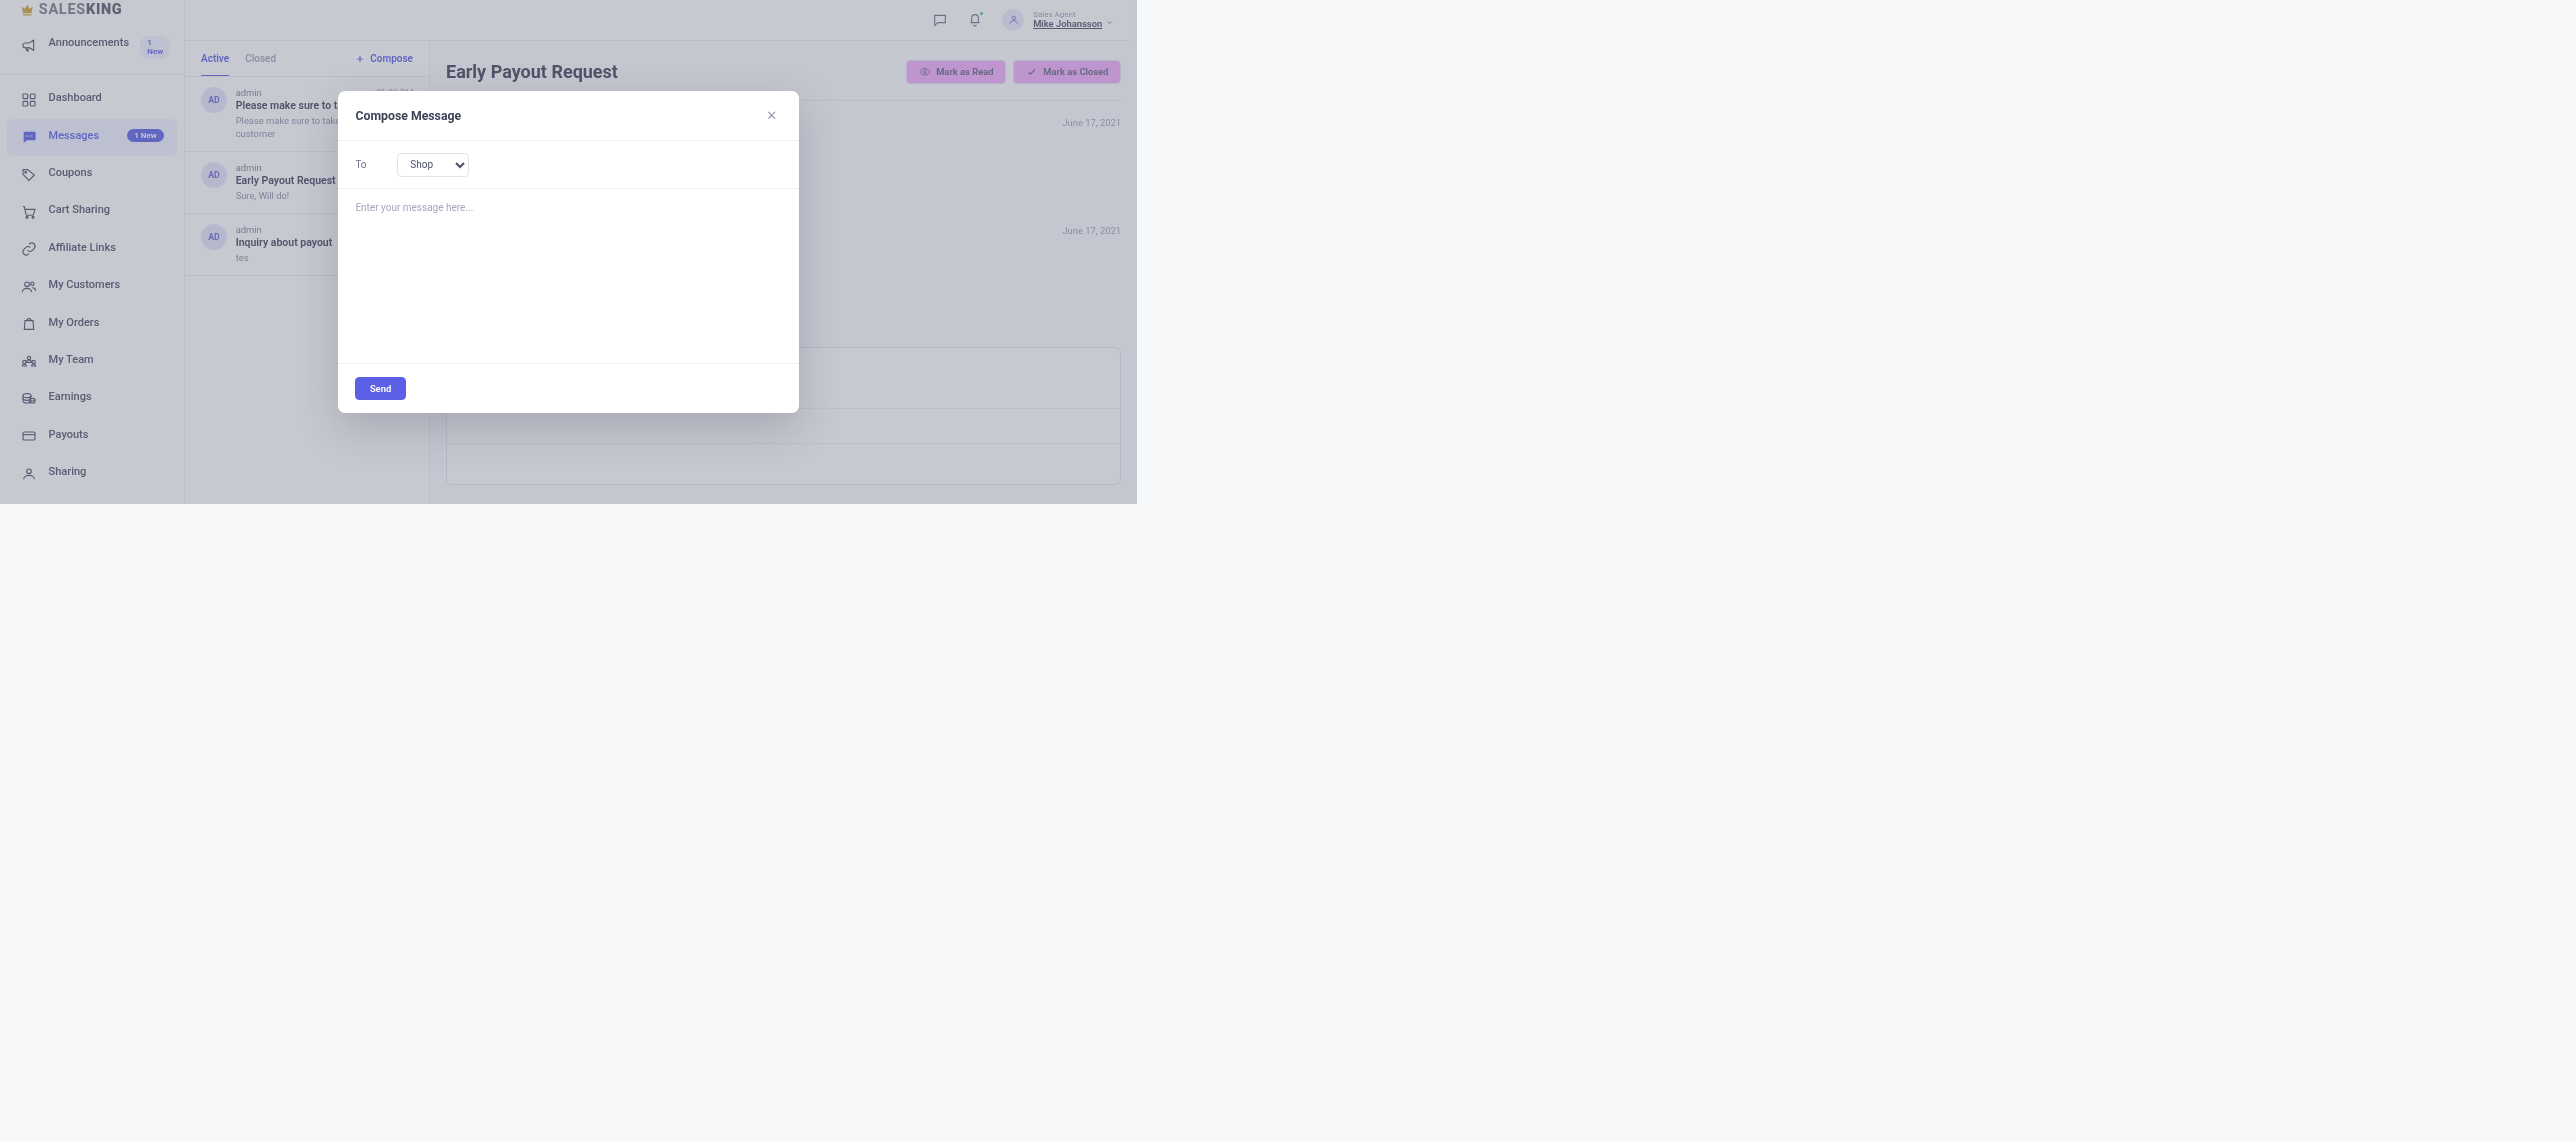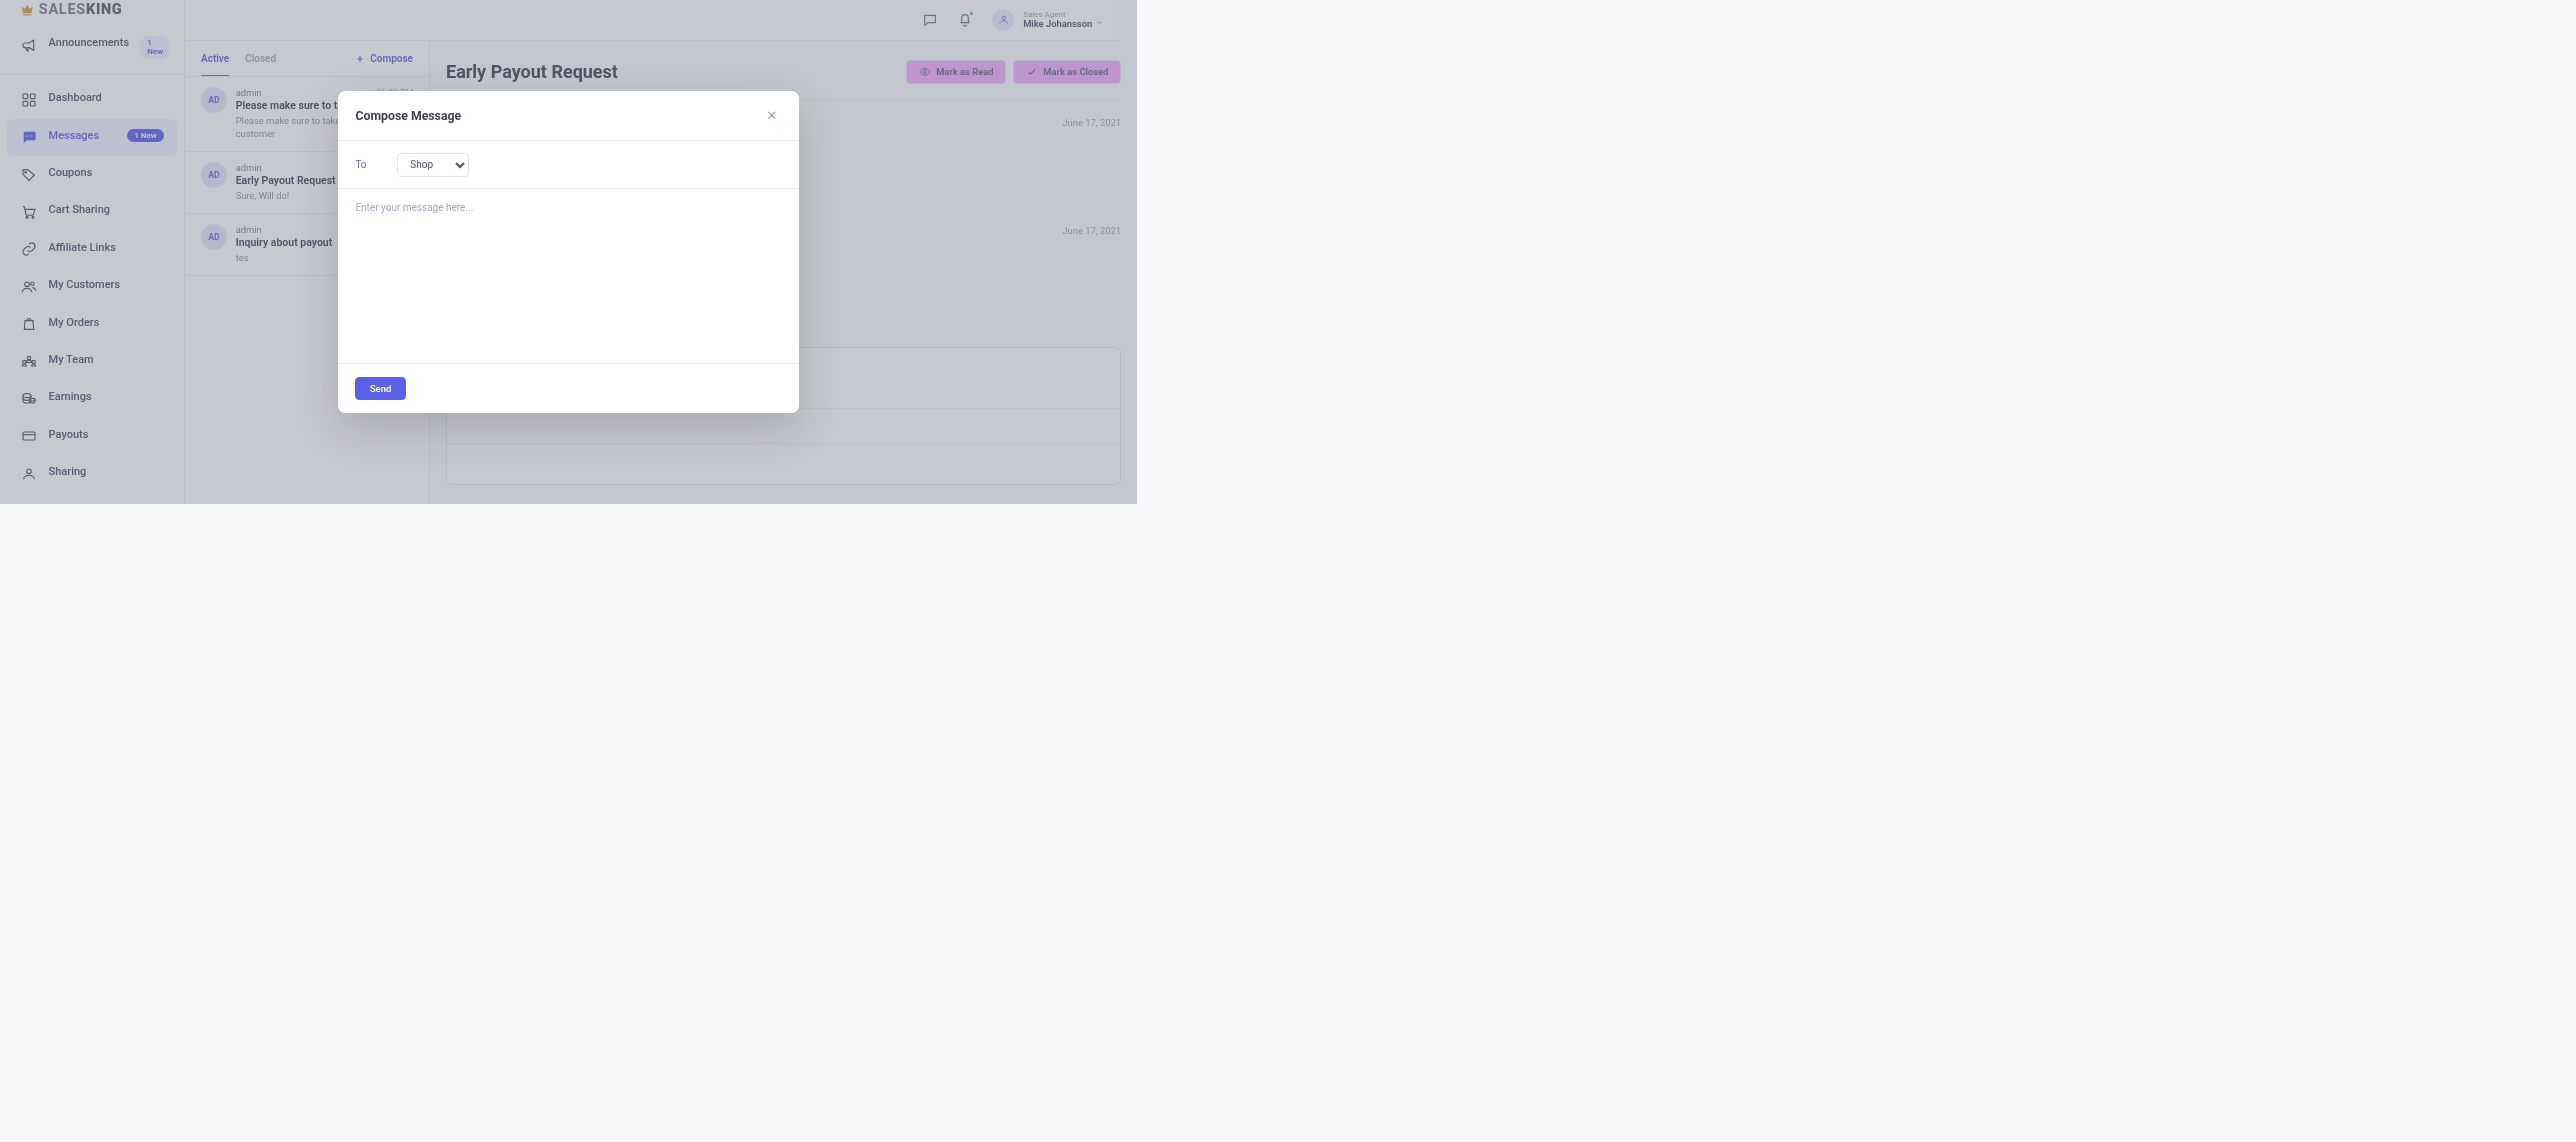--- a/index.html
+++ b/index.html
@@ -58,28 +58,28 @@
     .btn-outline svg { width: 11.6px; height: 11.6px; }
 
     .dateline { text-align: right; font-size: 9.4px; color: #9aa0b5; margin: 0 0 10px 0;}
     .reply-box { margin-top: auto; border: 0.7px solid #e3e6ef; border-radius: 5.8px; min-height: 138px; background: #fff; display: flex; flex-direction: column; }
     .reply-area { flex: 1; border-bottom: 0.7px solid #eef0f5; }
     .reply-toolbar { height: 35px; border-bottom: 0.7px solid #eef0f5; }
     .reply-send { padding: 8.7px; }
     .btn-primary { background: #5b60e6; color: #fff; border: none; padding: 5.8px 14.5px; border-radius: 4.3px; font-size: 9.4px; font-weight: 600; cursor: pointer; }
 
     
-    .topbar { position: absolute; left: 185px; right: 18px; top: 0; height: 41px; background: #fff; border-bottom: 0.7px solid #eceef3; display: flex; align-items: center; justify-content: flex-end; padding: 0 16px; gap: 19px; }
+    .topbar { position: absolute; left: 185px; right: 8px; top: 0; height: 41px; background: #fff; border-bottom: 0.7px solid #eceef3; display: flex; align-items: center; justify-content: flex-end; padding: 0 16px; gap: 19px; }
     .topbar .ico-btn { width: 16px; height: 16px; display: flex; align-items: center; justify-content: center; position: relative; cursor: pointer; color: #6c7289;}
     .topbar .ico-btn .dot { position: absolute; top: -1.4px; right: -0.7px; width: 5px; height: 5px; border-radius: 50%; background: #47c79a; border: 1.1px solid #fff; }
     .topbar .user { display: flex; align-items: center; gap: 8.7px; }
     .topbar .user .av { width: 22px; height: 22px; border-radius: 50%; background: #ece9fb; color: #6a68d2; display: flex; align-items: center; justify-content: center; }
     .topbar .user .txt { line-height: 1.15; }
     .topbar .user .role { font-size: 8px; color: #9aa0b5; }
-    .topbar .user .name { font-size: 9.4px; font-weight: 600; color: #4b5168; display: flex; align-items: flex-start; gap: 3.6px;}
+    .topbar .user .name { font-size: 9.4px; font-weight: 600; color: #4b5168; display: flex; align-items: flex-start; gap: 3.6px; text-decoration: underline;}
 
     .content-offset { padding-top: 41px; display: flex; flex: 1; height: 100%; }
 
     
     .backdrop { position: absolute; inset: 0; background: rgba(109,114,135,0.38); display: flex; align-items: center; justify-content: center; }
     .modal { width: 461px; background: #fff; border-radius: 7.2px; box-shadow: 0 14.5px 43px rgba(30,35,60,0.2); display: flex; flex-direction: column; }
     .modal .m-head { padding: 14.5px 17.4px; display: flex; justify-content: space-between; align-items: center; border-bottom: 0.7px solid #eef0f5; }
     .modal .m-head h3 { font-size: 12.3px; font-weight: 700; color: #3e4358; }
     .modal .close { width: 20px; height: 20px; display: flex; align-items: center; justify-content: center; cursor: pointer; color: #9aa0b5; font-size: 13px; }
     .modal .m-row { padding: 11.6px 17.4px; border-bottom: 0.7px solid #eef0f5; display: flex; align-items: center; gap: 10px; }

